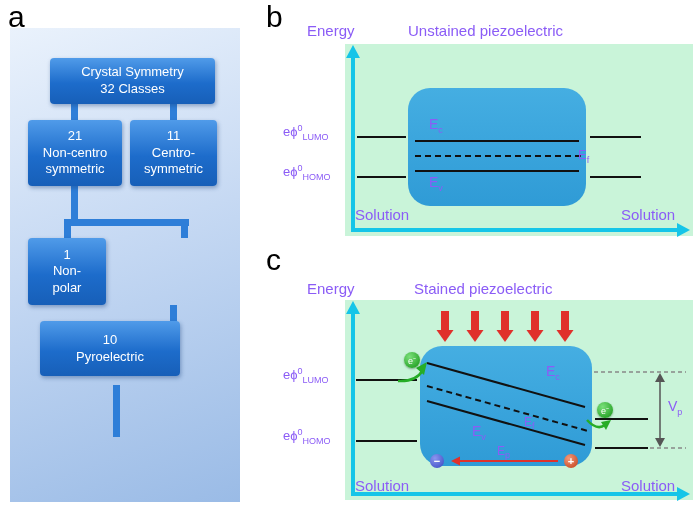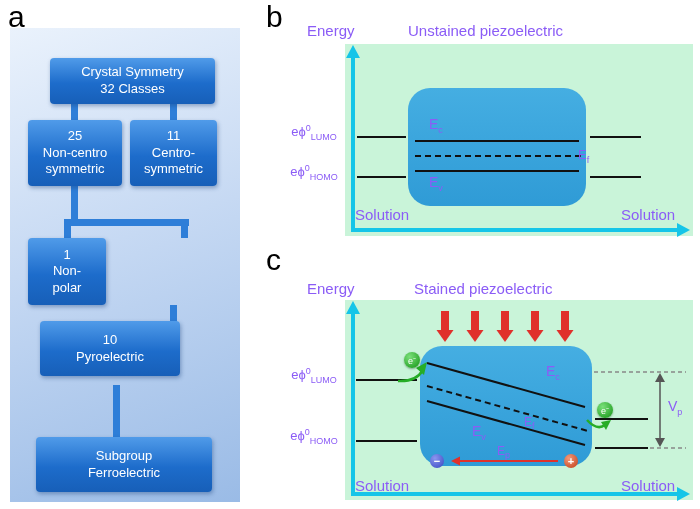--- a/index.html
+++ b/index.html
@@ -13,21 +13,21 @@
     border-radius:4px;color:#fff;font-size:13px;line-height:1.28;text-align:center;
     box-shadow:1px 2px 4px rgba(20,60,120,.4);z-index:3}
   .conn{position:absolute;background:#2e7ed8;z-index:2}
   .greenpane{position:absolute;background:#c9f4d9;z-index:1}
   .bandbox{position:absolute;background:linear-gradient(180deg,#45aee2,#2f9bd6);border-radius:22px;z-index:2}
   svg.overlay{position:absolute;left:0;top:0;z-index:6;pointer-events:none}
   .txt{position:absolute;z-index:8;white-space:nowrap;color:#8b5cf6}
   .sci sup{font-size:9px}
   .sci sub{font-size:9px}
   .f15{font-size:15px}.f14{font-size:14px}.f13{font-size:13px}.f12{font-size:12px}
-  .rtl{text-align:center}
+  .rtl{text-align:left}
   .ball{position:absolute;z-index:9;display:flex;align-items:center;justify-content:center;color:#fff;border-radius:50%}
   .eball{width:16px;height:16px;font-size:9px;background:radial-gradient(circle at 35% 30%,#7ae07a,#129312);box-shadow:0 1px 2px rgba(0,60,0,.4)}
   .nball{width:14px;height:14px;font-size:11px;font-weight:bold;background:radial-gradient(circle at 35% 30%,#8a96f0,#3847c0)}
   .pball{width:14px;height:14px;font-size:11px;font-weight:bold;background:radial-gradient(circle at 35% 30%,#f49a7a,#c03a14)}
 </style>
 </head>
 <body>
 
 <div class="panel-letter" style="left:8px;top:0px">a</div>
 
@@ -40,41 +40,37 @@
   <div class="conn" style="left:54px;top:191px;width:7px;height:19px"></div>
   <div class="conn" style="left:171px;top:191px;width:7px;height:19px"></div>
   <div class="conn" style="left:160px;top:277px;width:7px;height:25px"></div>
   <div class="conn" style="left:103px;top:357px;width:7px;height:52px"></div>
 
   <div class="fbox" style="left:40px;top:30px;width:165px;height:46px">
     <span>Crystal Symmetry</span>
     <span>32 Classes</span>
   </div>
   <div class="fbox" style="left:18px;top:92px;width:94px;height:66px">
-    <span>25</span>
+    <span>21</span>
     <span>Non-centro</span>
     <span>symmetric</span>
   </div>
   <div class="fbox" style="left:120px;top:92px;width:87px;height:66px">
     <span>11</span>
     <span>Centro-</span>
     <span>symmetric</span>
   </div>
   <div class="fbox" style="left:18px;top:210px;width:78px;height:67px">
     <span>1</span>
     <span>Non-</span>
     <span>polar</span>
   </div>
   <div class="fbox" style="left:30px;top:293px;width:140px;height:55px">
     <span>10</span>
     <span>Pyroelectric</span>
-  </div>
-  <div class="fbox" style="left:26px;top:409px;width:176px;height:55px">
-    <span>Subgroup</span>
-    <span>Ferroelectric</span>
   </div>
 </div>
 
 <div class="panel-letter" style="left:266px;top:0px">b</div>
 
 <div class="greenpane" style="left:345px;top:44px;width:348px;height:192px"></div>
 <div class="bandbox" style="left:408px;top:88px;width:178px;height:118px"></div>
 
 <div class="txt f15" style="left:307px;top:22px">Energy</div>
 <div class="txt f15" style="left:408px;top:22px">Unstained piezoelectric</div>

